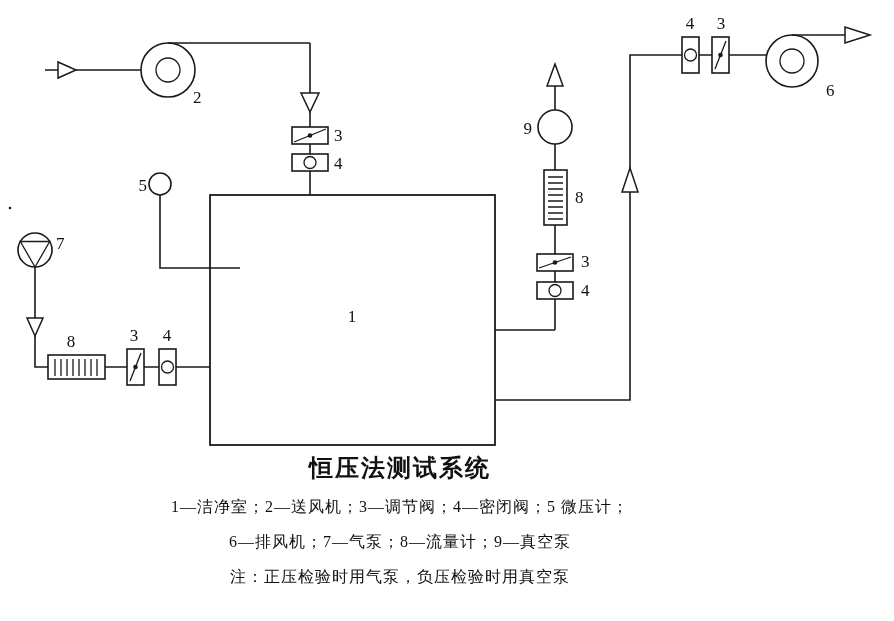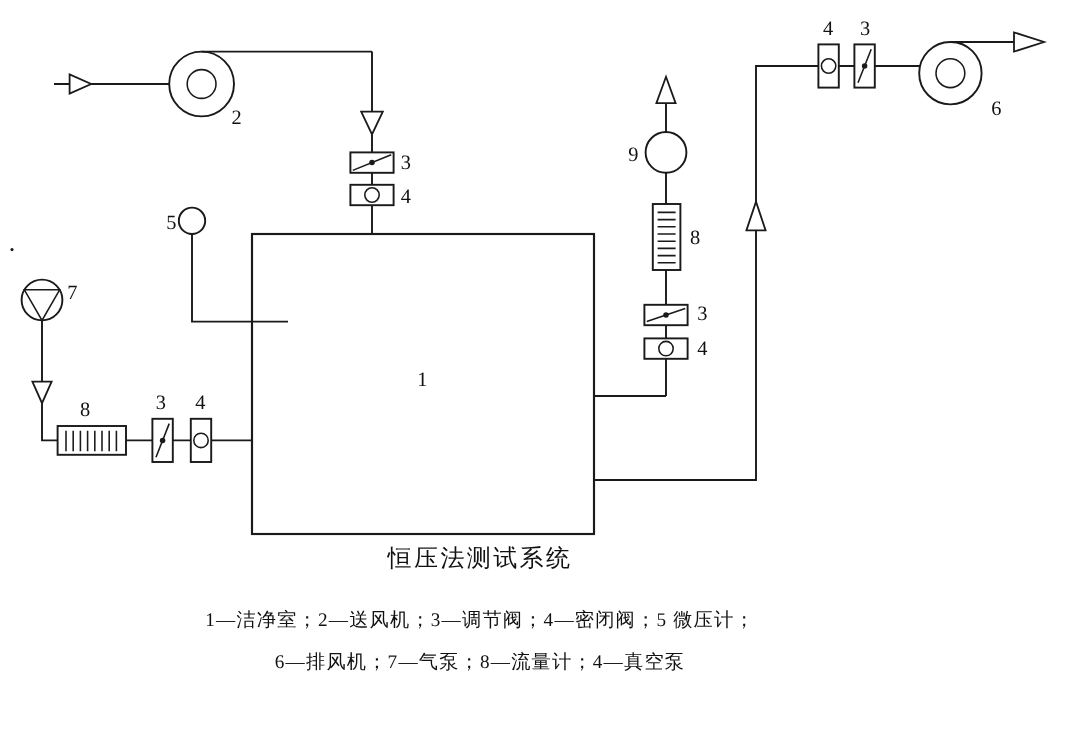--- a/index.html
+++ b/index.html
@@ -11,21 +11,21 @@
   svg text{font-family:"Liberation Serif", serif;font-size:17px;fill:#111;}
   .pipe{stroke:#1a1a1a;stroke-width:1.6;fill:none;}
   .sym{stroke:#1a1a1a;stroke-width:1.6;fill:none;}
   .sym-thin{stroke:#1a1a1a;stroke-width:1.3;fill:none;}
   .hollow{stroke:#1a1a1a;stroke-width:1.5;fill:#ffffff;}
   .dot{fill:#1a1a1a;stroke:none;}
   .room{stroke:#1a1a1a;stroke-width:1.8;fill:none;}
   .caption{
     position:absolute;left:0;top:452px;width:800px;text-align:center;
   }
-  .cap-title{font-size:20px;font-weight:400;letter-spacing:2px;margin-bottom:28px;}
+  .cap-title{font-size:24px;font-weight:700;letter-spacing:2px;margin-bottom:13px;}
   .cap-line{font-size:16px;margin-bottom:14px;letter-spacing:1px;}
 </style>
 </head>
 <body>
 
 <div class="page">
 
   <svg width="894" height="621" viewBox="0 0 894 621">
 
     <g>
@@ -132,16 +132,17 @@
       <text x="532" y="134" text-anchor="end">9</text>
       <text x="690" y="29" text-anchor="middle">4</text>
       <text x="721" y="29" text-anchor="middle">3</text>
       <text x="826" y="96">6</text>
     </g>
   </svg>
 
   <div class="caption">
     <div class="cap-title">恒压法测试系统</div>
     <div class="cap-line">1—洁净室；2—送风机；3—调节阀；4—密闭阀；5 微压计；</div>
-    <div class="cap-line">6—排风机；7—气泵；8—流量计；4—真空泵</div>
+    <div class="cap-line">6—排风机；7—气泵；8—流量计；9—真空泵</div>
+    <div class="cap-line">注：正压检验时用气泵，负压检验时用真空泵</div>
   </div>
 
 </div>
 
 </body></html>

